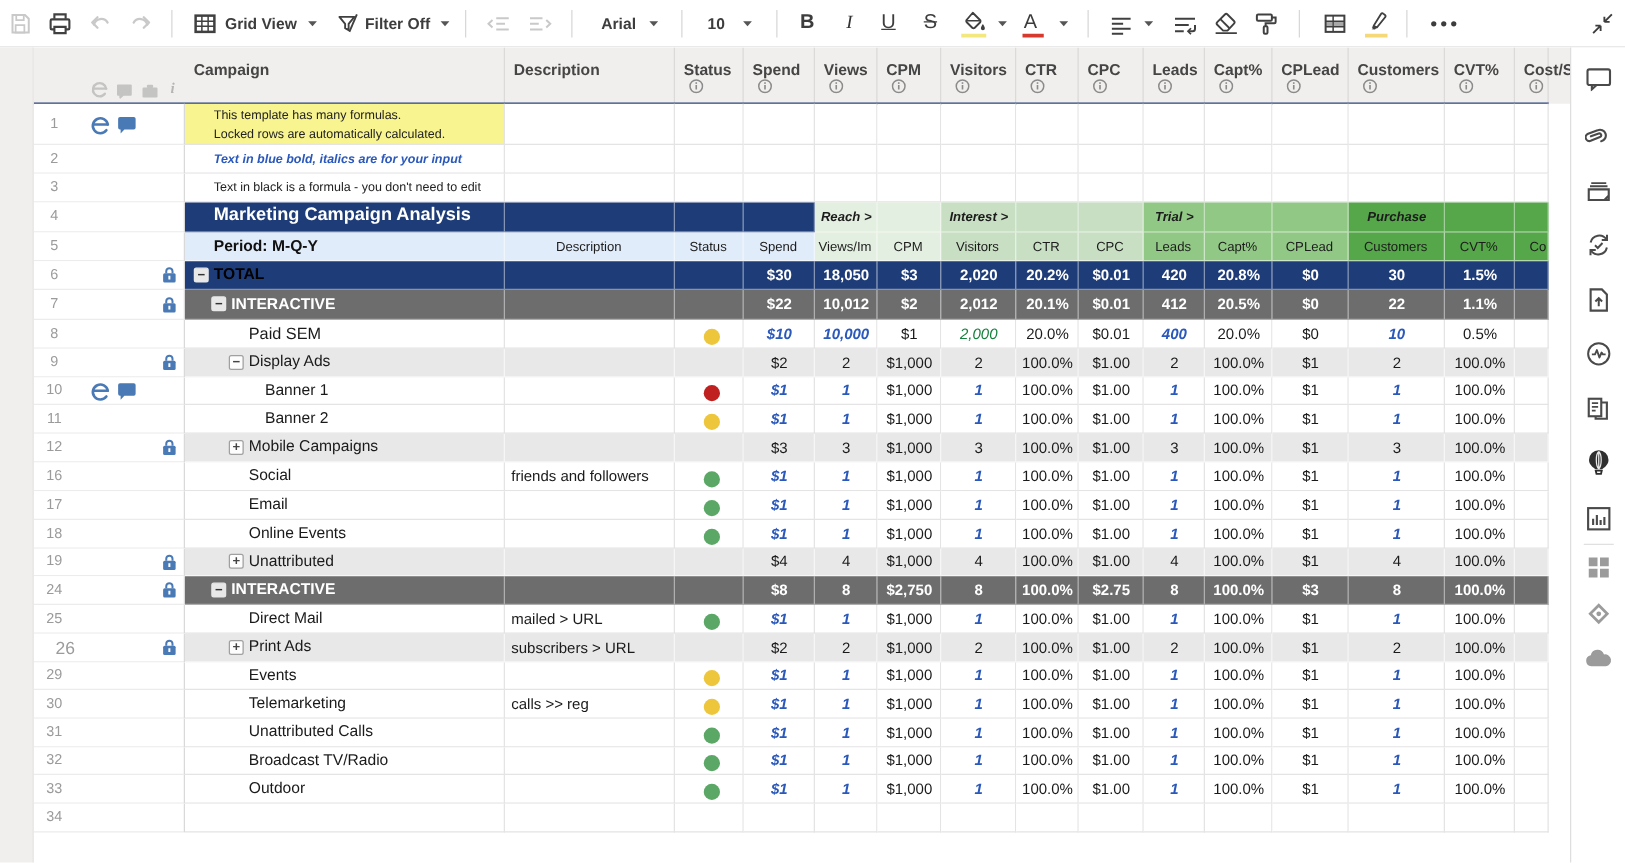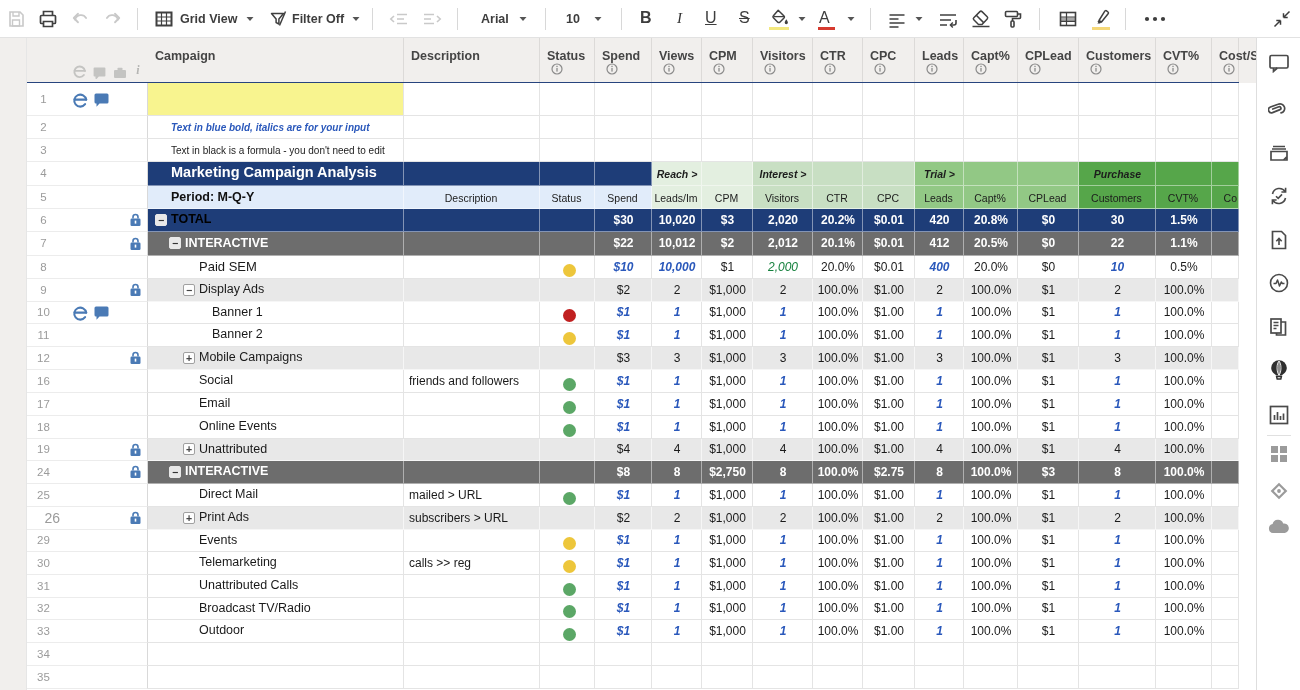--- a/index.html
+++ b/index.html
@@ -345,20 +345,21 @@
       <div style="position:absolute;left:702px;top:0;width:51px;height:33px;background:#fff;border-right:1px solid #e4e4e4;border-bottom:1px solid #e4e4e4;box-sizing:border-box"></div>
       <div style="position:absolute;left:753px;top:0;width:60px;height:33px;background:#fff;border-right:1px solid #e4e4e4;border-bottom:1px solid #e4e4e4;box-sizing:border-box"></div>
       <div style="position:absolute;left:813px;top:0;width:50px;height:33px;background:#fff;border-right:1px solid #e4e4e4;border-bottom:1px solid #e4e4e4;box-sizing:border-box"></div>
       <div style="position:absolute;left:863px;top:0;width:52px;height:33px;background:#fff;border-right:1px solid #e4e4e4;border-bottom:1px solid #e4e4e4;box-sizing:border-box"></div>
       <div style="position:absolute;left:915px;top:0;width:49px;height:33px;background:#fff;border-right:1px solid #e4e4e4;border-bottom:1px solid #e4e4e4;box-sizing:border-box"></div>
       <div style="position:absolute;left:964px;top:0;width:54px;height:33px;background:#fff;border-right:1px solid #e4e4e4;border-bottom:1px solid #e4e4e4;box-sizing:border-box"></div>
       <div style="position:absolute;left:1018px;top:0;width:61px;height:33px;background:#fff;border-right:1px solid #e4e4e4;border-bottom:1px solid #e4e4e4;box-sizing:border-box"></div>
       <div style="position:absolute;left:1079px;top:0;width:77px;height:33px;background:#fff;border-right:1px solid #e4e4e4;border-bottom:1px solid #e4e4e4;box-sizing:border-box"></div>
       <div style="position:absolute;left:1156px;top:0;width:56px;height:33px;background:#fff;border-right:1px solid #e4e4e4;border-bottom:1px solid #e4e4e4;box-sizing:border-box"></div>
       <div style="position:absolute;left:1212px;top:0;width:27px;height:33px;background:#fff;border-right:1px solid #e4e4e4;border-bottom:1px solid #e4e4e4;box-sizing:border-box"></div>
+      <div style="position:absolute;left:171px;top:3px;width:252px;font-size:10px;color:#222;line-height:14.5px">This template has many formulas.<br>Locked rows are automatically calculated.</div>
     </div>
     <div style="position:absolute;left:0;top:78px;width:1256px;height:23px">
       <div style="position:absolute;left:27px;top:0;width:121px;height:23px;background:#fff;border-bottom:1px solid #ececec;border-right:1px solid #d9d9d9;box-sizing:border-box"></div>
       <div style="position:absolute;left:27px;top:0;width:33px;height:22px;line-height:22px;text-align:center;font-size:11.5px;color:#9b9b9b">2</div>
       <div style="position:absolute;left:148px;top:0;width:256px;height:23px;background:#fff;border-right:1px solid #e4e4e4;border-bottom:1px solid #e4e4e4;box-sizing:border-box"></div>
       <div style="position:absolute;left:404px;top:0;width:136px;height:23px;background:#fff;border-right:1px solid #e4e4e4;border-bottom:1px solid #e4e4e4;box-sizing:border-box"></div>
       <div style="position:absolute;left:540px;top:0;width:55px;height:23px;background:#fff;border-right:1px solid #e4e4e4;border-bottom:1px solid #e4e4e4;box-sizing:border-box"></div>
       <div style="position:absolute;left:595px;top:0;width:57px;height:23px;background:#fff;border-right:1px solid #e4e4e4;border-bottom:1px solid #e4e4e4;box-sizing:border-box"></div>
       <div style="position:absolute;left:652px;top:0;width:50px;height:23px;background:#fff;border-right:1px solid #e4e4e4;border-bottom:1px solid #e4e4e4;box-sizing:border-box"></div>
       <div style="position:absolute;left:702px;top:0;width:51px;height:23px;background:#fff;border-right:1px solid #e4e4e4;border-bottom:1px solid #e4e4e4;box-sizing:border-box"></div>
@@ -432,21 +433,21 @@
       <div style="position:absolute;left:915px;top:0;width:49px;height:23px;background:#92c885;border-right:1px solid rgba(255,255,255,0.55);border-bottom:1px solid rgba(255,255,255,0.55);box-sizing:border-box"></div>
       <div style="position:absolute;left:964px;top:0;width:54px;height:23px;background:#92c885;border-right:1px solid rgba(255,255,255,0.55);border-bottom:1px solid rgba(255,255,255,0.55);box-sizing:border-box"></div>
       <div style="position:absolute;left:1018px;top:0;width:61px;height:23px;background:#92c885;border-right:1px solid rgba(255,255,255,0.55);border-bottom:1px solid rgba(255,255,255,0.55);box-sizing:border-box"></div>
       <div style="position:absolute;left:1079px;top:0;width:77px;height:23px;background:#56a64a;border-right:1px solid rgba(255,255,255,0.55);border-bottom:1px solid rgba(255,255,255,0.55);box-sizing:border-box"></div>
       <div style="position:absolute;left:1156px;top:0;width:56px;height:23px;background:#56a64a;border-right:1px solid rgba(255,255,255,0.55);border-bottom:1px solid rgba(255,255,255,0.55);box-sizing:border-box"></div>
       <div style="position:absolute;left:1212px;top:0;width:27px;height:23px;background:#56a64a;border-right:1px solid rgba(255,255,255,0.55);border-bottom:1px solid rgba(255,255,255,0.55);box-sizing:border-box"></div>
       <div style="position:absolute;left:171px;top:4px;font-size:12.5px;font-weight:bold;color:#111;white-space:nowrap">Period: M-Q-Y</div>
       <div style="position:absolute;left:404px;top:6px;width:134px;text-align:center;font-size:10.5px;color:#1c1c1c;overflow:hidden">Description</div>
       <div style="position:absolute;left:540px;top:6px;width:53px;text-align:center;font-size:10.5px;color:#1c1c1c;overflow:hidden">Status</div>
       <div style="position:absolute;left:595px;top:6px;width:55px;text-align:center;font-size:10.5px;color:#1c1c1c;overflow:hidden">Spend</div>
-      <div style="position:absolute;left:652px;top:6px;width:48px;text-align:center;font-size:10.5px;color:#1c1c1c;overflow:hidden">Leads/Im</div>
+      <div style="position:absolute;left:652px;top:6px;width:48px;text-align:center;font-size:10.5px;color:#1c1c1c;overflow:hidden">Views/Im</div>
       <div style="position:absolute;left:702px;top:6px;width:49px;text-align:center;font-size:10.5px;color:#1c1c1c;overflow:hidden">CPM</div>
       <div style="position:absolute;left:753px;top:6px;width:58px;text-align:center;font-size:10.5px;color:#1c1c1c;overflow:hidden">Visitors</div>
       <div style="position:absolute;left:813px;top:6px;width:48px;text-align:center;font-size:10.5px;color:#1c1c1c;overflow:hidden">CTR</div>
       <div style="position:absolute;left:863px;top:6px;width:50px;text-align:center;font-size:10.5px;color:#1c1c1c;overflow:hidden">CPC</div>
       <div style="position:absolute;left:915px;top:6px;width:47px;text-align:center;font-size:10.5px;color:#1c1c1c;overflow:hidden">Leads</div>
       <div style="position:absolute;left:964px;top:6px;width:52px;text-align:center;font-size:10.5px;color:#1c1c1c;overflow:hidden">Capt%</div>
       <div style="position:absolute;left:1018px;top:6px;width:59px;text-align:center;font-size:10.5px;color:#1c1c1c;overflow:hidden">CPLead</div>
       <div style="position:absolute;left:1079px;top:6px;width:75px;text-align:center;font-size:10.5px;color:#1c1c1c;overflow:hidden">Customers</div>
       <div style="position:absolute;left:1156px;top:6px;width:54px;text-align:center;font-size:10.5px;color:#1c1c1c;overflow:hidden">CVT%</div>
       <div style="position:absolute;left:1212px;top:6px;width:25px;text-align:right;font-size:10.5px;color:#1c1c1c;overflow:hidden">Co</div>
@@ -472,21 +473,21 @@
       <div style="position:absolute;left:863px;top:0;width:52px;height:23px;background:#1e3d78;border-right:1px solid rgba(255,255,255,0.45);border-bottom:1px solid rgba(255,255,255,0.45);box-sizing:border-box"></div>
       <div style="position:absolute;left:915px;top:0;width:49px;height:23px;background:#1e3d78;border-right:1px solid rgba(255,255,255,0.45);border-bottom:1px solid rgba(255,255,255,0.45);box-sizing:border-box"></div>
       <div style="position:absolute;left:964px;top:0;width:54px;height:23px;background:#1e3d78;border-right:1px solid rgba(255,255,255,0.45);border-bottom:1px solid rgba(255,255,255,0.45);box-sizing:border-box"></div>
       <div style="position:absolute;left:1018px;top:0;width:61px;height:23px;background:#1e3d78;border-right:1px solid rgba(255,255,255,0.45);border-bottom:1px solid rgba(255,255,255,0.45);box-sizing:border-box"></div>
       <div style="position:absolute;left:1079px;top:0;width:77px;height:23px;background:#1e3d78;border-right:1px solid rgba(255,255,255,0.45);border-bottom:1px solid rgba(255,255,255,0.45);box-sizing:border-box"></div>
       <div style="position:absolute;left:1156px;top:0;width:56px;height:23px;background:#1e3d78;border-right:1px solid rgba(255,255,255,0.45);border-bottom:1px solid rgba(255,255,255,0.45);box-sizing:border-box"></div>
       <div style="position:absolute;left:1212px;top:0;width:27px;height:23px;background:#1e3d78;border-right:1px solid rgba(255,255,255,0.45);border-bottom:1px solid rgba(255,255,255,0.45);box-sizing:border-box"></div>
       <div style="position:absolute;left:171px;top:3px;font-size:12.5px;font-weight:bold;color:#000000;white-space:nowrap">TOTAL</div>
       <div style="position:absolute;left:155px;top:5px;width:12px;height:12px;background:#e8e8e8;border:1px solid #e8e8e8;color:#333;box-sizing:border-box;border-radius:2px;font-size:10.5px;line-height:10px;text-align:center;font-weight:bold">−</div>
       <div style="position:absolute;left:595px;top:4px;width:57px;text-align:center;font-size:12px;color:#fff;font-weight:bold">$30</div>
-      <div style="position:absolute;left:652px;top:4px;width:50px;text-align:center;font-size:12px;color:#fff;font-weight:bold">10,020</div>
+      <div style="position:absolute;left:652px;top:4px;width:50px;text-align:center;font-size:12px;color:#fff;font-weight:bold">18,050</div>
       <div style="position:absolute;left:702px;top:4px;width:51px;text-align:center;font-size:12px;color:#fff;font-weight:bold">$3</div>
       <div style="position:absolute;left:753px;top:4px;width:60px;text-align:center;font-size:12px;color:#fff;font-weight:bold">2,020</div>
       <div style="position:absolute;left:813px;top:4px;width:50px;text-align:center;font-size:12px;color:#fff;font-weight:bold">20.2%</div>
       <div style="position:absolute;left:863px;top:4px;width:52px;text-align:center;font-size:12px;color:#fff;font-weight:bold">$0.01</div>
       <div style="position:absolute;left:915px;top:4px;width:49px;text-align:center;font-size:12px;color:#fff;font-weight:bold">420</div>
       <div style="position:absolute;left:964px;top:4px;width:54px;text-align:center;font-size:12px;color:#fff;font-weight:bold">20.8%</div>
       <div style="position:absolute;left:1018px;top:4px;width:61px;text-align:center;font-size:12px;color:#fff;font-weight:bold">$0</div>
       <div style="position:absolute;left:1079px;top:4px;width:77px;text-align:center;font-size:12px;color:#fff;font-weight:bold">30</div>
       <div style="position:absolute;left:1156px;top:4px;width:56px;text-align:center;font-size:12px;color:#fff;font-weight:bold">1.5%</div>
     </div>
@@ -1135,39 +1136,20 @@
       <div style="position:absolute;left:753px;top:0;width:60px;height:23px;background:#fff;border-right:1px solid #e4e4e4;border-bottom:1px solid #e4e4e4;box-sizing:border-box"></div>
       <div style="position:absolute;left:813px;top:0;width:50px;height:23px;background:#fff;border-right:1px solid #e4e4e4;border-bottom:1px solid #e4e4e4;box-sizing:border-box"></div>
       <div style="position:absolute;left:863px;top:0;width:52px;height:23px;background:#fff;border-right:1px solid #e4e4e4;border-bottom:1px solid #e4e4e4;box-sizing:border-box"></div>
       <div style="position:absolute;left:915px;top:0;width:49px;height:23px;background:#fff;border-right:1px solid #e4e4e4;border-bottom:1px solid #e4e4e4;box-sizing:border-box"></div>
       <div style="position:absolute;left:964px;top:0;width:54px;height:23px;background:#fff;border-right:1px solid #e4e4e4;border-bottom:1px solid #e4e4e4;box-sizing:border-box"></div>
       <div style="position:absolute;left:1018px;top:0;width:61px;height:23px;background:#fff;border-right:1px solid #e4e4e4;border-bottom:1px solid #e4e4e4;box-sizing:border-box"></div>
       <div style="position:absolute;left:1079px;top:0;width:77px;height:23px;background:#fff;border-right:1px solid #e4e4e4;border-bottom:1px solid #e4e4e4;box-sizing:border-box"></div>
       <div style="position:absolute;left:1156px;top:0;width:56px;height:23px;background:#fff;border-right:1px solid #e4e4e4;border-bottom:1px solid #e4e4e4;box-sizing:border-box"></div>
       <div style="position:absolute;left:1212px;top:0;width:27px;height:23px;background:#fff;border-right:1px solid #e4e4e4;border-bottom:1px solid #e4e4e4;box-sizing:border-box"></div>
     </div>
-    <div style="position:absolute;left:0;top:628px;width:1256px;height:23px">
-      <div style="position:absolute;left:27px;top:0;width:121px;height:23px;background:#fff;border-bottom:1px solid #ececec;border-right:1px solid #d9d9d9;box-sizing:border-box"></div>
-      <div style="position:absolute;left:27px;top:0;width:33px;height:22px;line-height:22px;text-align:center;font-size:11.5px;color:#9b9b9b">35</div>
-      <div style="position:absolute;left:148px;top:0;width:256px;height:23px;background:#fff;border-right:1px solid #e4e4e4;border-bottom:1px solid #e4e4e4;box-sizing:border-box"></div>
-      <div style="position:absolute;left:404px;top:0;width:136px;height:23px;background:#fff;border-right:1px solid #e4e4e4;border-bottom:1px solid #e4e4e4;box-sizing:border-box"></div>
-      <div style="position:absolute;left:540px;top:0;width:55px;height:23px;background:#fff;border-right:1px solid #e4e4e4;border-bottom:1px solid #e4e4e4;box-sizing:border-box"></div>
-      <div style="position:absolute;left:595px;top:0;width:57px;height:23px;background:#fff;border-right:1px solid #e4e4e4;border-bottom:1px solid #e4e4e4;box-sizing:border-box"></div>
-      <div style="position:absolute;left:652px;top:0;width:50px;height:23px;background:#fff;border-right:1px solid #e4e4e4;border-bottom:1px solid #e4e4e4;box-sizing:border-box"></div>
-      <div style="position:absolute;left:702px;top:0;width:51px;height:23px;background:#fff;border-right:1px solid #e4e4e4;border-bottom:1px solid #e4e4e4;box-sizing:border-box"></div>
-      <div style="position:absolute;left:753px;top:0;width:60px;height:23px;background:#fff;border-right:1px solid #e4e4e4;border-bottom:1px solid #e4e4e4;box-sizing:border-box"></div>
-      <div style="position:absolute;left:813px;top:0;width:50px;height:23px;background:#fff;border-right:1px solid #e4e4e4;border-bottom:1px solid #e4e4e4;box-sizing:border-box"></div>
-      <div style="position:absolute;left:863px;top:0;width:52px;height:23px;background:#fff;border-right:1px solid #e4e4e4;border-bottom:1px solid #e4e4e4;box-sizing:border-box"></div>
-      <div style="position:absolute;left:915px;top:0;width:49px;height:23px;background:#fff;border-right:1px solid #e4e4e4;border-bottom:1px solid #e4e4e4;box-sizing:border-box"></div>
-      <div style="position:absolute;left:964px;top:0;width:54px;height:23px;background:#fff;border-right:1px solid #e4e4e4;border-bottom:1px solid #e4e4e4;box-sizing:border-box"></div>
-      <div style="position:absolute;left:1018px;top:0;width:61px;height:23px;background:#fff;border-right:1px solid #e4e4e4;border-bottom:1px solid #e4e4e4;box-sizing:border-box"></div>
-      <div style="position:absolute;left:1079px;top:0;width:77px;height:23px;background:#fff;border-right:1px solid #e4e4e4;border-bottom:1px solid #e4e4e4;box-sizing:border-box"></div>
-      <div style="position:absolute;left:1156px;top:0;width:56px;height:23px;background:#fff;border-right:1px solid #e4e4e4;border-bottom:1px solid #e4e4e4;box-sizing:border-box"></div>
-      <div style="position:absolute;left:1212px;top:0;width:27px;height:23px;background:#fff;border-right:1px solid #e4e4e4;border-bottom:1px solid #e4e4e4;box-sizing:border-box"></div>
-    </div>
   </div>
 <div id="gutter"></div>
 <div id="rail">
     <div style="position:absolute;left:50%;transform:translateX(-50%);top:15px">
       <svg width="22" height="20" viewBox="0 0 22 20" style="">
         <rect x="2" y="2.5" width="18" height="12.5" rx="1.5" fill="none" stroke="#4a4a4a" stroke-width="1.7"></rect>
         <path d="M5.5 15 v3.4 l3.8 -3.4" fill="none" stroke="#4a4a4a" stroke-width="1.7"></path>
       </svg>
     </div>
     <div style="position:absolute;left:50%;transform:translateX(-50%);top:58px">

